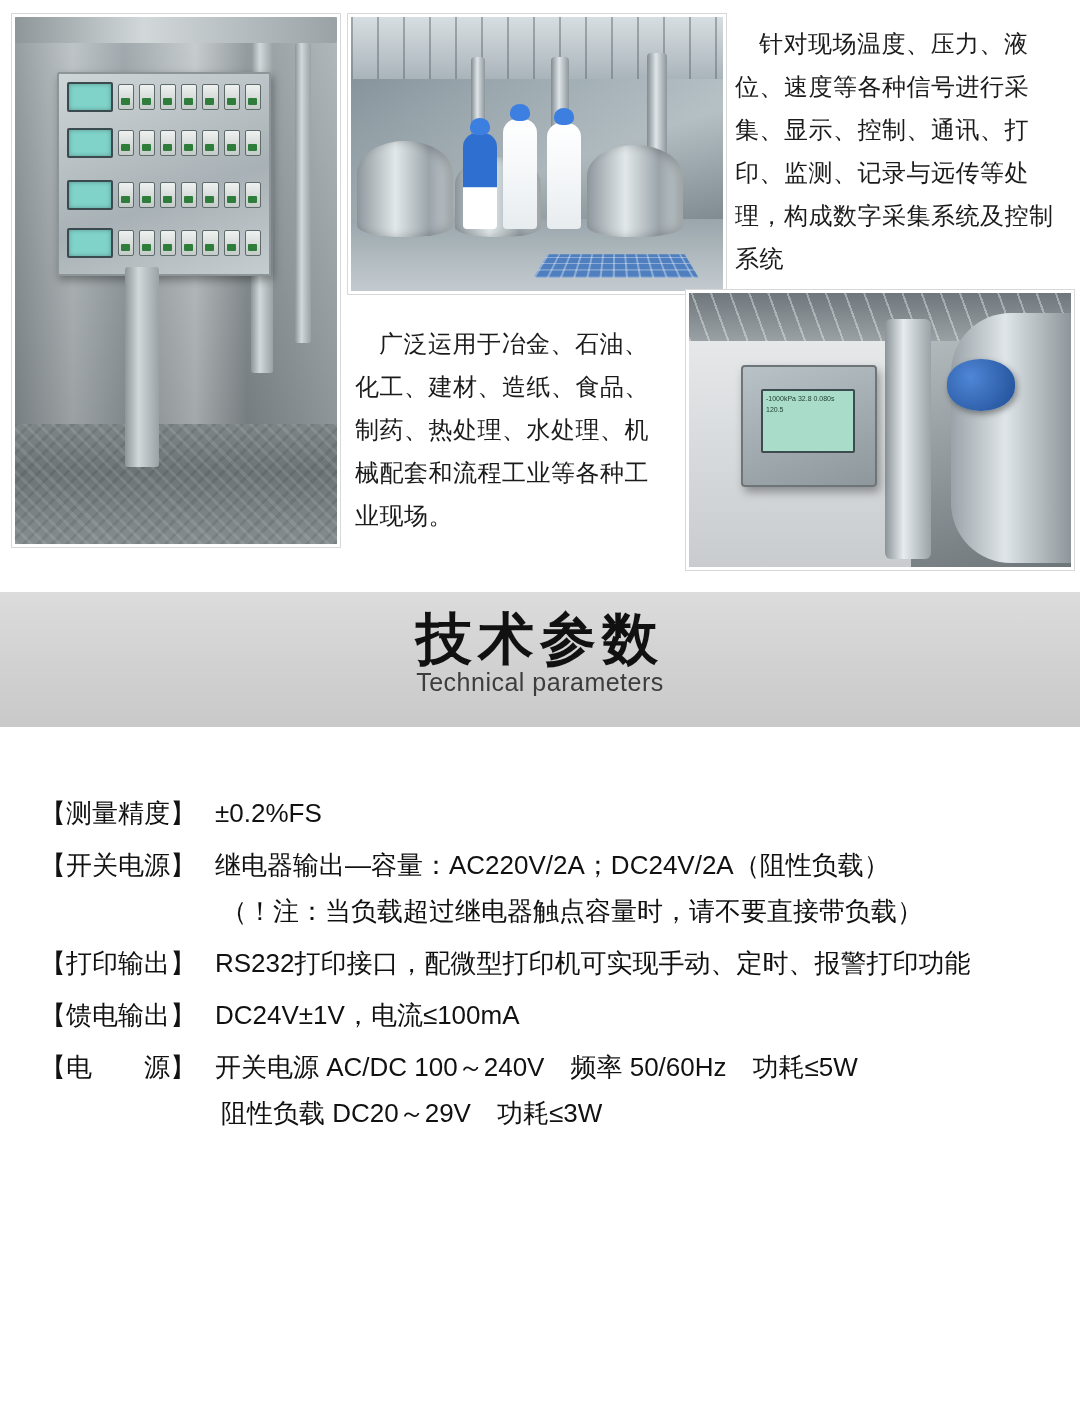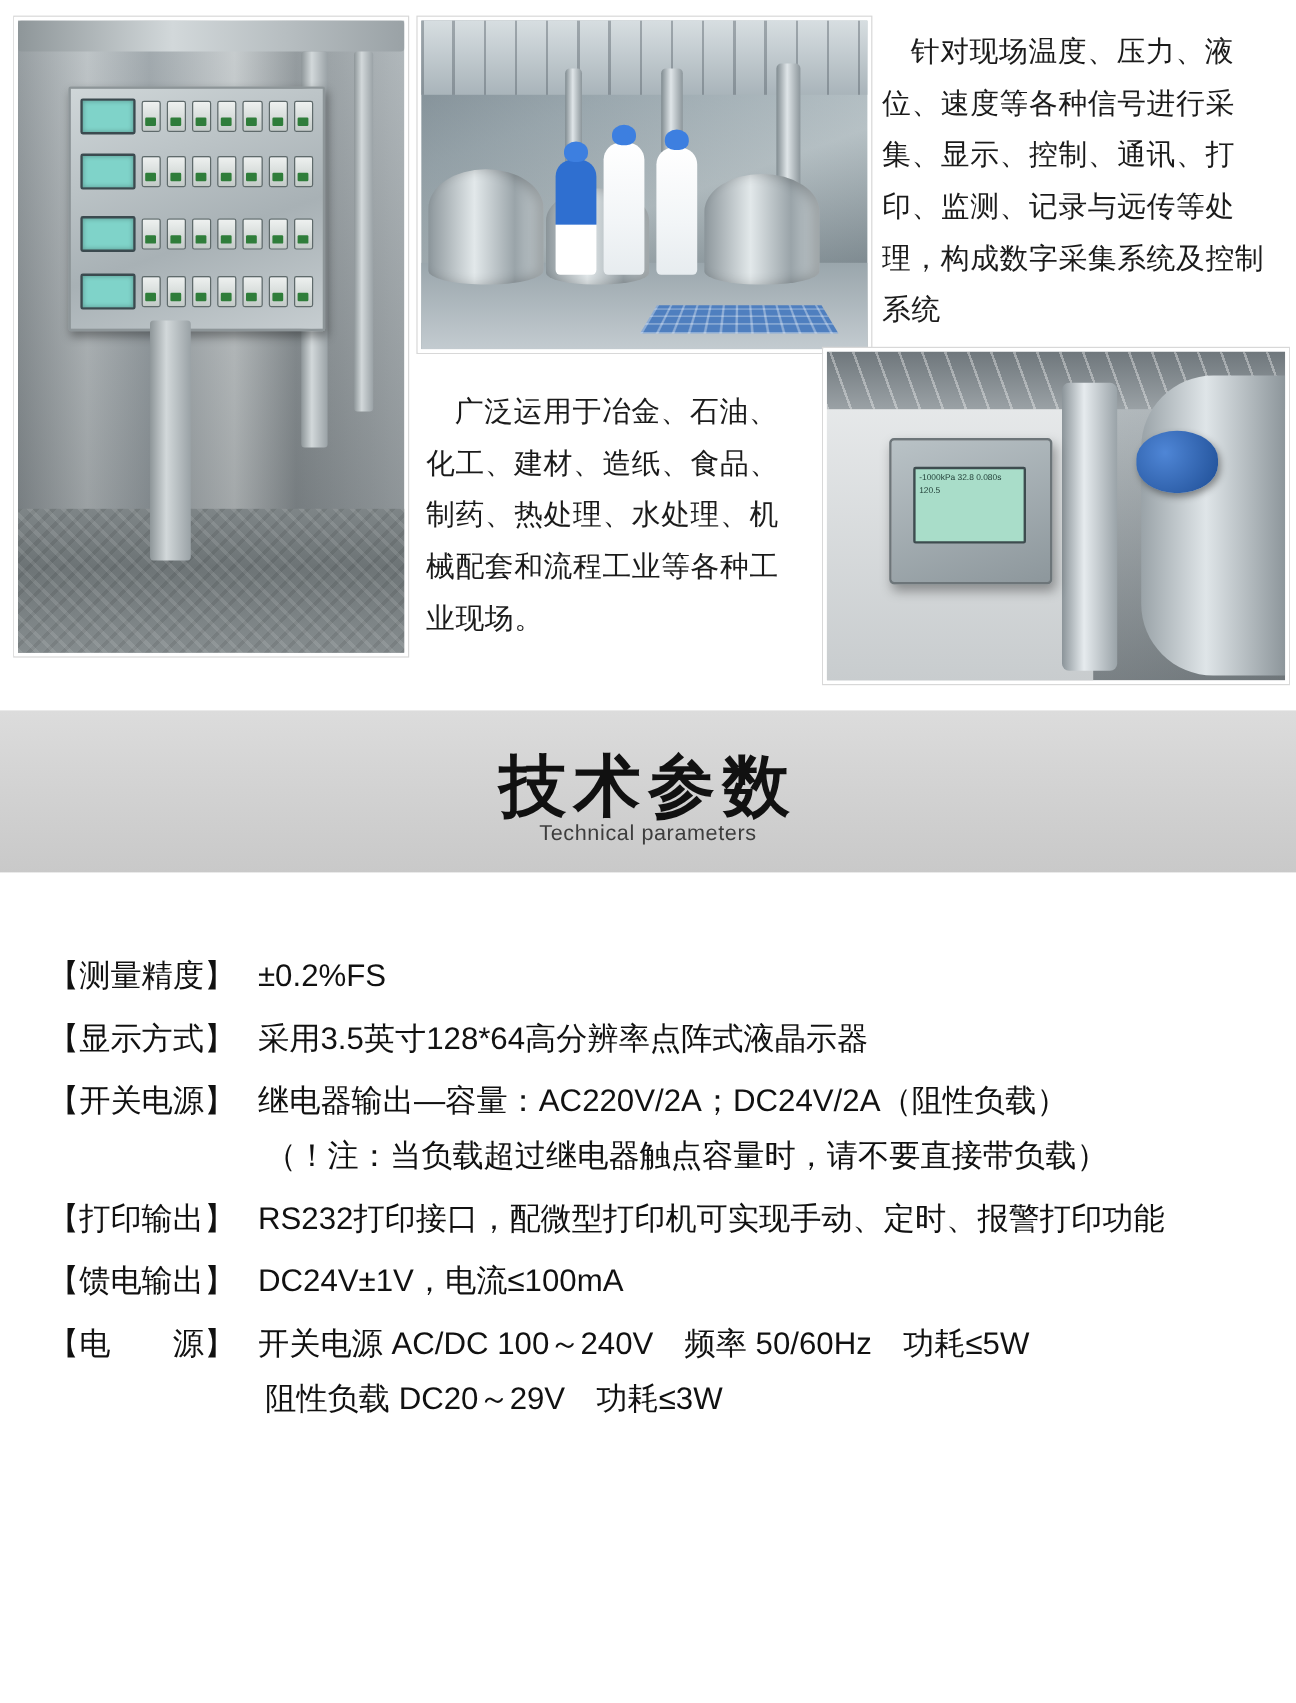--- a/index.html
+++ b/index.html
@@ -257,30 +257,30 @@
 
   
   .banner {
     position: relative;
     width: 1080px;
     height: 135px;
     background: linear-gradient(180deg,#dcdcdc 0%, #d2d2d2 50%, #c9c9c9 100%);
     text-align: center;
   }
   .banner-title {
-    padding-top: 30px;
+    padding-top: 14px;
     font-size: 56px;
     font-weight: bold;
     letter-spacing: 6px;
     color: #111;
     line-height: 1.18;
     text-align: center;
   }
   .banner-sub {
-    font-size: 18px;
+    font-size: 25px;
     color: #3d3d3d;
     letter-spacing: .5px;
     margin-top: -4px;
   }
 
   
   .specs {
     padding: 38px 0 0 40px;
     width: 1040px;
     box-sizing: border-box;
@@ -407,26 +407,20 @@
 </div>
 
 <div class="specs" id="spec-list">
     <div class="spec-row">
       <div class="spec-label">【测量精度】</div>
       <div class="spec-values">
         <div class="spec-line">±0.2%FS</div>
       </div>
     </div>
     <div class="spec-row">
-      <div class="spec-label">【显示方式】</div>
-      <div class="spec-values">
-        <div class="spec-line">采用3.5英寸128*64高分辨率点阵式液晶示器</div>
-      </div>
-    </div>
-    <div class="spec-row">
       <div class="spec-label">【开关电源】</div>
       <div class="spec-values">
         <div class="spec-line">继电器输出—容量：AC220V/2A；DC24V/2A（阻性负载）</div>
         <div class="spec-line indent">（！注：当负载超过继电器触点容量时，请不要直接带负载）</div>
       </div>
     </div>
     <div class="spec-row">
       <div class="spec-label">【打印输出】</div>
       <div class="spec-values">
         <div class="spec-line">RS232打印接口，配微型打印机可实现手动、定时、报警打印功能</div>

